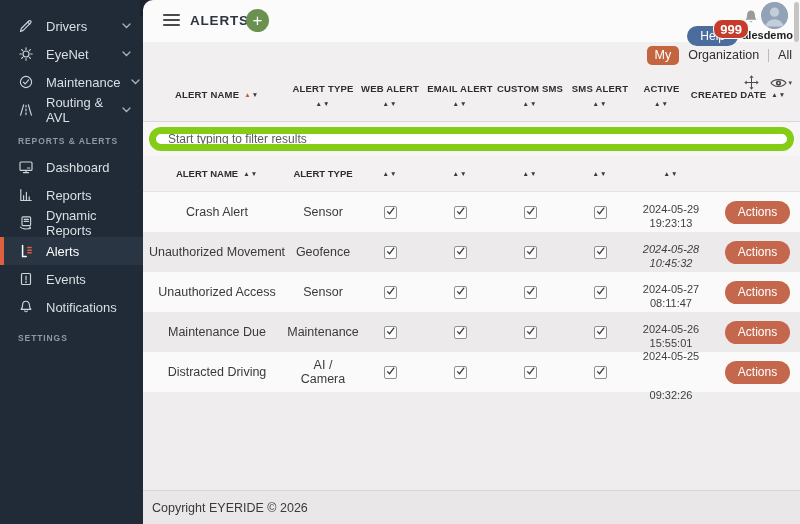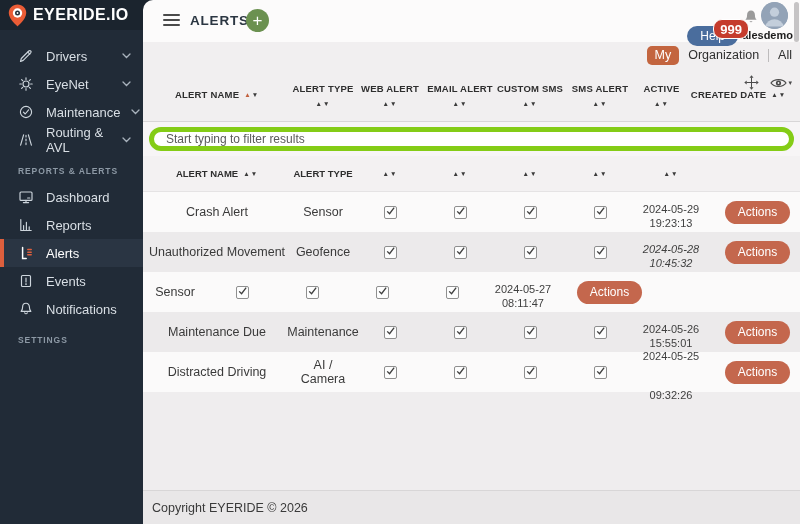--- a/index.html
+++ b/index.html
@@ -40,21 +40,21 @@
   .header-band { position:relative; height:54px; background:#f1eff0; border-bottom:1px solid #d8d6d7; display:flex; align-items:center; }
   .hcell { display:flex; flex-direction:column; align-items:center; justify-content:center; gap:6px; font-size:9.5px; font-weight:bold; color:#2e2e2e; letter-spacing:.2px; cursor:pointer; }
   .hcell.inline { flex-direction:row; gap:5px; }
   .arrows { font-size:6.5px; color:#3a3a3a; letter-spacing:1px; white-space:nowrap; }
   .arrows .up.sorted { color:#c2613d; }
   .header-icons { position:absolute; right:8px; top:7px; display:flex; align-items:center; gap:11px; }
   .hdr-icon { display:flex; align-items:center; gap:1px; cursor:pointer; }
   .caret { font-size:7px; color:#4a4a4a; }
 
   .filter-band { height:34px; background:#f7f5f6; display:flex; align-items:center; padding:0 6px; }
-  .filter-input { flex:1; height:24px; border-radius:13px; border:5px solid #84cc16; padding:0 12px; font-size:12px; color:#333; background:#fff; outline:none; font-family:"Liberation Sans", sans-serif; }
+  .filter-input { flex:1; height:24px; border-radius:13px; border:7px solid #84cc16; padding:0 12px; font-size:12px; color:#333; background:#fff; outline:none; font-family:"Liberation Sans", sans-serif; }
   .filter-input::placeholder { color:#5a5a5a; }
 
   .inner-header { height:36px; background:#f3f1f2; border-bottom:1px solid #e5e3e4; display:flex; align-items:center; }
   .icell { display:flex; justify-content:center; align-items:center; gap:5px; font-size:9.5px; font-weight:bold; color:#2e2e2e; cursor:pointer; }
 
   .rows { }
   .trow { height:40px; display:flex; align-items:center; font-size:12.5px; color:#3a3a3a; }
   .trow.odd { background:#fbfafa; }
   .trow.even { background:#eceaeb; }
   .cell { display:flex; justify-content:center; align-items:center; text-align:center; }
@@ -63,31 +63,20 @@
   .actions-btn { background:#c4674d; color:#fff; font-size:12px; padding:4.5px 13px; border-radius:13px; border:none; cursor:pointer; font-family:"Liberation Sans", sans-serif; }
 
   .footer { position:absolute; left:0; right:0; bottom:0; height:34px; background:#e9e7e8; border-top:1px solid #d8d6d7; display:flex; align-items:center; padding-left:9px; font-size:12.5px; color:#3a3a3a; }
 </style>
 </head>
 <body>
 
 <div class="screen">
 
   <div class="sidebar">
-    <div class="logo-row">
-      <span style="display:flex;">
-        <svg width="25" height="25" viewBox="0 0 24 24">
-          <path d="M12 1.5 C7.2 1.5 3.6 5.1 3.6 9.7 c0 5.9 8.4 12.8 8.4 12.8 s8.4-6.9 8.4-12.8 C20.4 5.1 16.8 1.5 12 1.5 Z" fill="#ea5c36"></path>
-          <circle cx="12" cy="9.6" r="4.5" fill="#ffffff"></circle>
-          <circle cx="12" cy="9.6" r="2.4" fill="#27313c"></circle>
-          <circle cx="12" cy="9.6" r="0.9" fill="#ffffff"></circle>
-        </svg>
-      </span>
-      <span class="brand-name">EYERIDE.IO</span>
-    </div>
     <div class="nav">
         <div class="nav-item">
           <span class="icn">
             <svg width="16" height="16" viewBox="0 0 16 16" fill="none" stroke="#cdd5dc" stroke-width="1.15" stroke-linecap="round" stroke-linejoin="round">
               <path d="M2.5 13.5l.8-3L10.8 3a1.3 1.3 0 0 1 1.9 1.9L5.2 12.4l-2.7 1.1z"></path>
               <path d="M9.8 4.2l2 2"></path>
             </svg>
           </span>
           <span>Drivers</span>
           <span class="chev">
@@ -150,20 +139,31 @@
           <span>Dashboard</span>
         </div>
         <div class="nav-item">
           <span class="icn">
             <svg width="16" height="16" viewBox="0 0 16 16" fill="none" stroke="#cdd5dc" stroke-width="1.15" stroke-linecap="round" stroke-linejoin="round">
               <path d="M2.8 2.5v11h10.4"></path>
               <path d="M5.6 13.5V8.6M8.4 13.5V5.2M11.2 13.5V9.8"></path>
             </svg>
           </span>
           <span>Reports</span>
+        </div>
+        <div class="nav-item">
+          <span class="icn">
+            <svg width="16" height="16" viewBox="0 0 16 16" fill="none" stroke="#cdd5dc" stroke-width="1.15" stroke-linecap="round" stroke-linejoin="round">
+              <rect x="4" y="1.8" width="8.6" height="8.8" rx="1"></rect>
+              <path d="M6.2 4.4h4.2M6.2 6.4h4.2"></path>
+              <path d="M2.4 12c1.8 2.2 7 2.6 9.8.9"></path>
+              <path d="M11 13.8l1.4-.6-.5-1.4"></path>
+            </svg>
+          </span>
+          <span>Dynamic Reports</span>
         </div>
         <div class="nav-item active">
           <span class="icn">
             <svg width="16" height="16" viewBox="0 0 16 16" fill="none" stroke-linecap="round">
               <path d="M4.6 2.6v10.8h3.6" stroke="#ffffff" stroke-width="1.5"></path>
               <path d="M9.8 4.6h3.4M9.8 7.2h3.4M9.8 9.8h3.4" stroke="#dd5f3d" stroke-width="1.5"></path>
             </svg>
           </span>
           <span>Alerts</span>
         </div>
@@ -386,20 +386,21 @@
           </div>
           <div class="cell date-cell" style="width: 72px; font-style: italic;">
             <span>2024-05-28</span>
             <span>10:45:32</span>
           </div>
           <div class="cell" style="width: 93px; padding-left: 8px;">
             <button class="actions-btn">Actions</button>
           </div>
         </div>
         <div class="trow odd">
+          <div class="cell" style="width: 148px;">Unauthorized Access</div>
           <div class="cell" style="width: 64px;">Sensor</div>
           <div class="cell" style="width: 70px;">
             <span class="checkbox">
               <svg width="12" height="12" viewBox="0 0 12 12" style="margin-top:-2px">
                 <path d="M2.4 6.4L5 9l5-6.6" fill="none" stroke="#3f3f3f" stroke-width="1.5"></path>
               </svg>
             </span>
           </div>
           <div class="cell" style="width: 70px;">
             <span class="checkbox">

